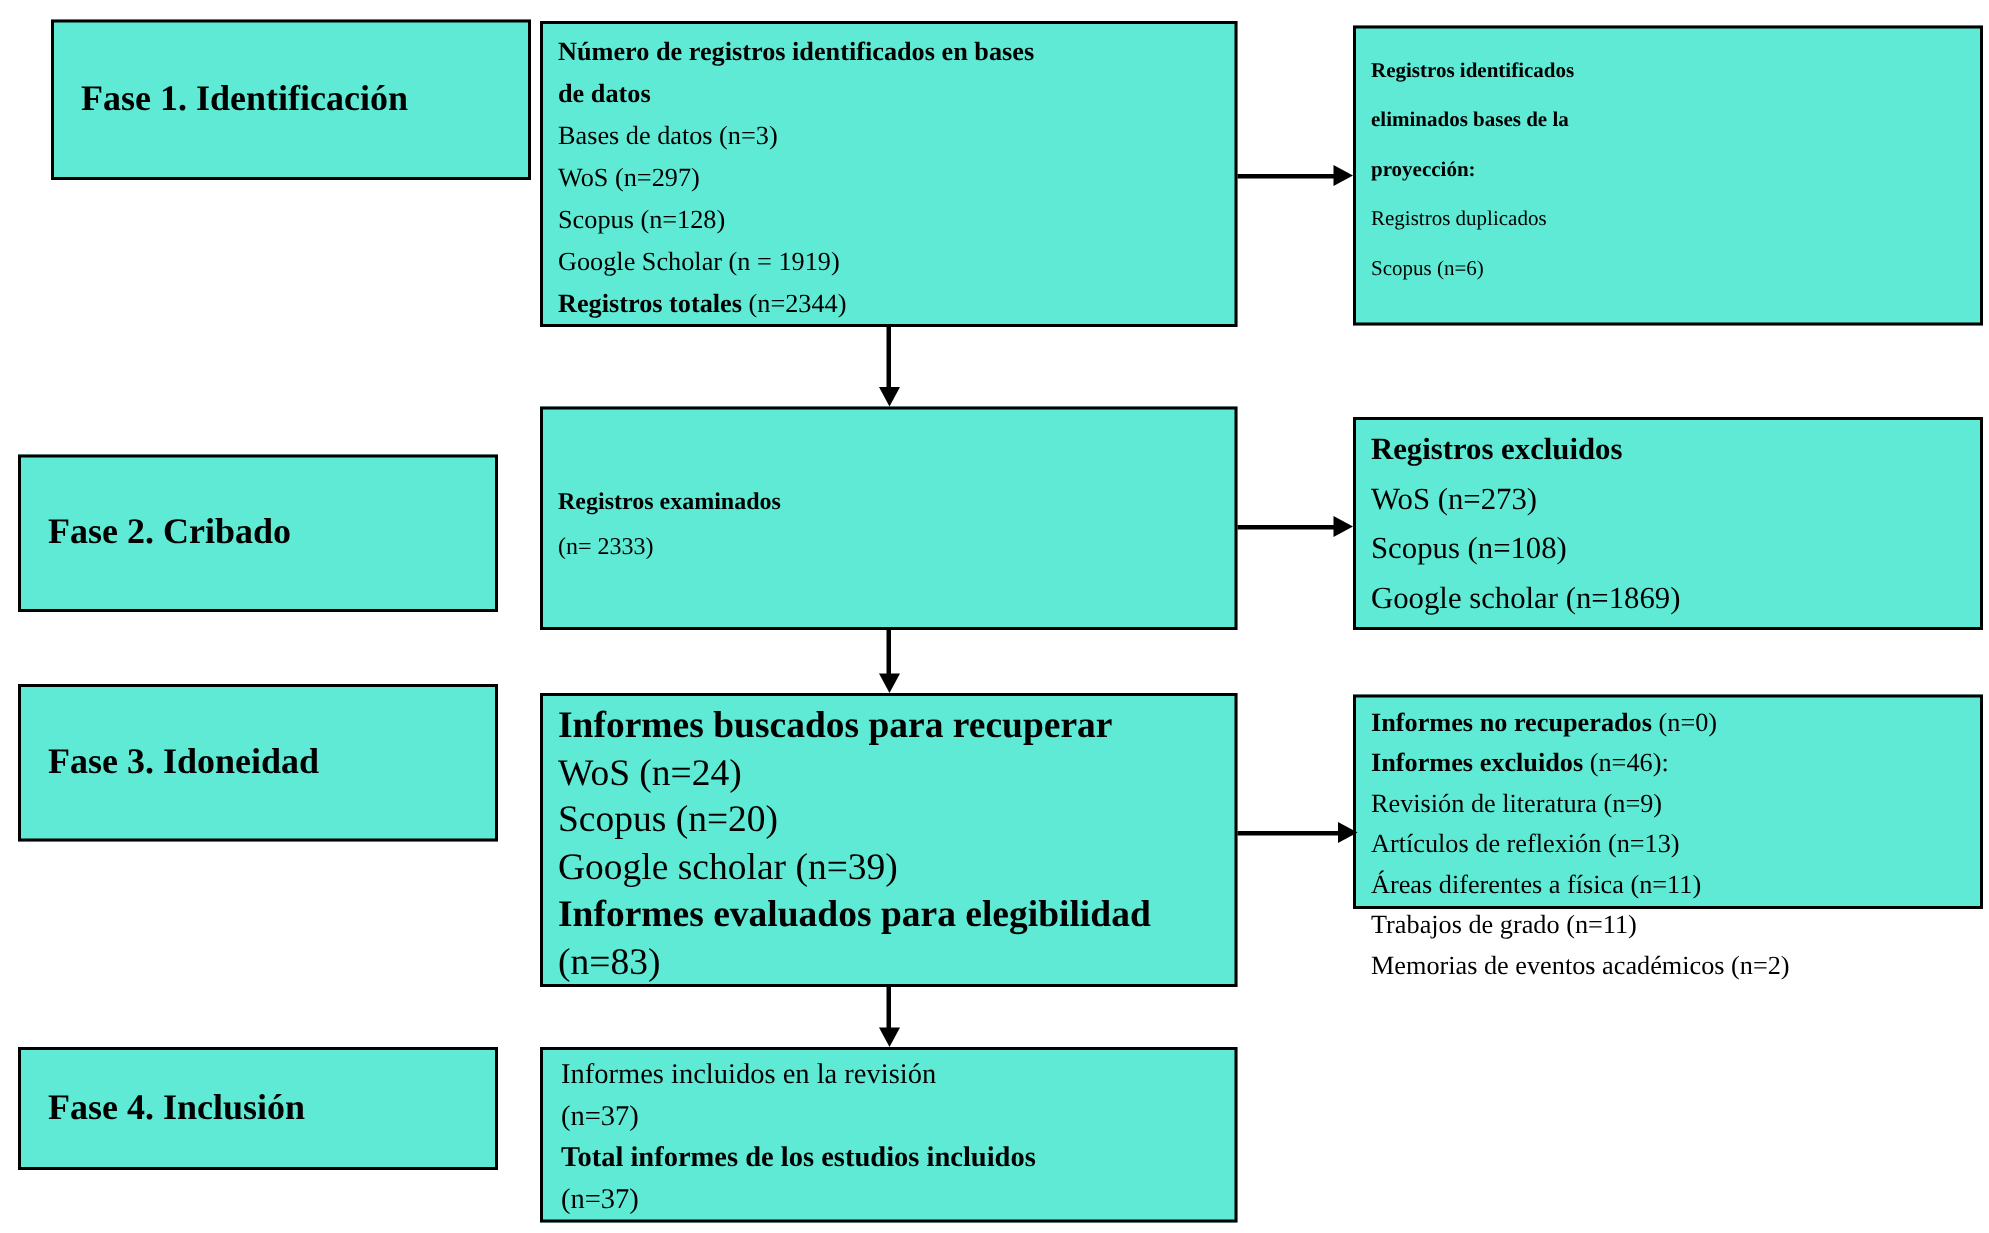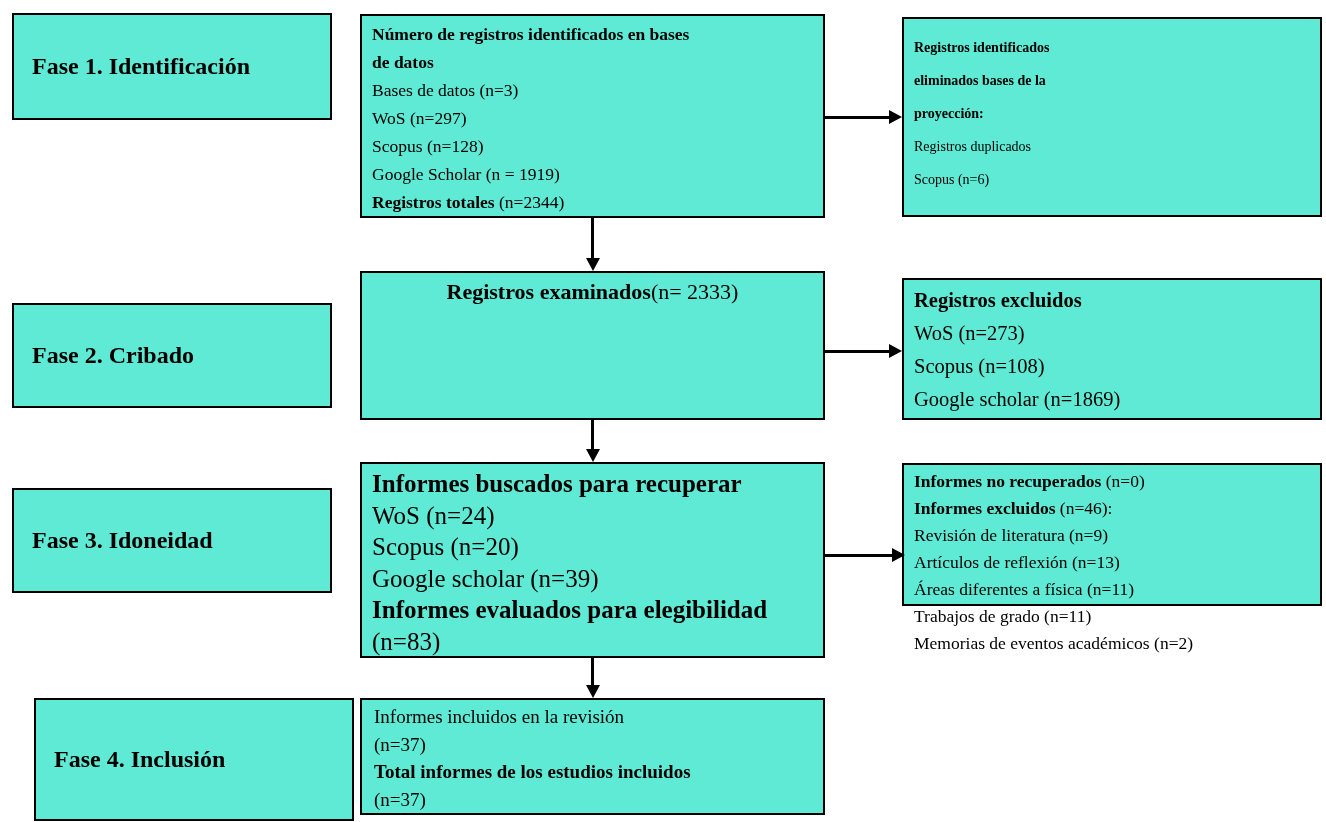--- a/index.html
+++ b/index.html
@@ -25,21 +25,21 @@
   }
   .mid-box  { left:360px; width:465px; }
   .right-box{ left:902px; width:420px; }
   .content { padding:4px 10px 0 10px; }
   .line { white-space:nowrap; }
   .line .b { font-weight:bold; }
 
   
   .t-m1 { font-size:17.5px; }
   .t-m1 .line { line-height:28px; }
-  .t-m2 { font-size:22px; display:flex; flex-direction:row; justify-content:center; height:100%; }
+  .t-m2 { font-size:16px; display:flex; flex-direction:column; justify-content:center; height:100%; }
   .t-m2 .line { line-height:30px; }
   .t-m3 { font-size:25px; }
   .t-m3 .line { line-height:31.5px; }
   .t-m4 { font-size:19px; padding-top:3px;padding-left:12px; }
   .t-m4 .line { line-height:27.5px; }
   .t-r1 { font-size:14px; padding-top:12px; }
   .t-r1 .line { line-height:33px; }
   .t-r2 { font-size:20.5px; }
   .t-r2 .line { line-height:33px; }
   .t-r3 { font-size:17.5px; padding-top:3px; }
@@ -58,30 +58,30 @@
     border-left:7px solid transparent;
     border-right:7px solid transparent;
     border-top:13px solid #000;
   }
 </style>
 </head>
 <body>
 
 <div class="canvas">
 
-  <div class="box phase-box" style="top:13px; height:107px;">
+  <div class="box phase-box" style="top:13px; height:107px;margin-left:22px;">
     <span>Fase 1. Identificación</span>
   </div>
   <div class="box phase-box" style="top:303px; height:105px;">
     <span>Fase 2. Cribado</span>
   </div>
-  <div class="box phase-box" style="top:488px; height:105px;">
+  <div class="box phase-box" style="top:456px; height:105px;">
     <span>Fase 3. Idoneidad</span>
   </div>
-  <div class="box phase-box" style="top:698px; height:123px;margin-left:22px;">
+  <div class="box phase-box" style="top:698px; height:82px;">
     <span>Fase 4. Inclusión</span>
   </div>
 
   <div class="box mid-box" style="top:14px; height:204px;">
     <div class="content t-m1">
         <div class="line"><span class="b">Número de registros identificados en bases</span></div>
         <div class="line"><span class="b">de datos</span></div>
         <div class="line"><span>Bases de datos (n=3)</span></div>
         <div class="line"><span>WoS (n=297)</span></div>
         <div class="line"><span>Scopus (n=128)</span></div>

